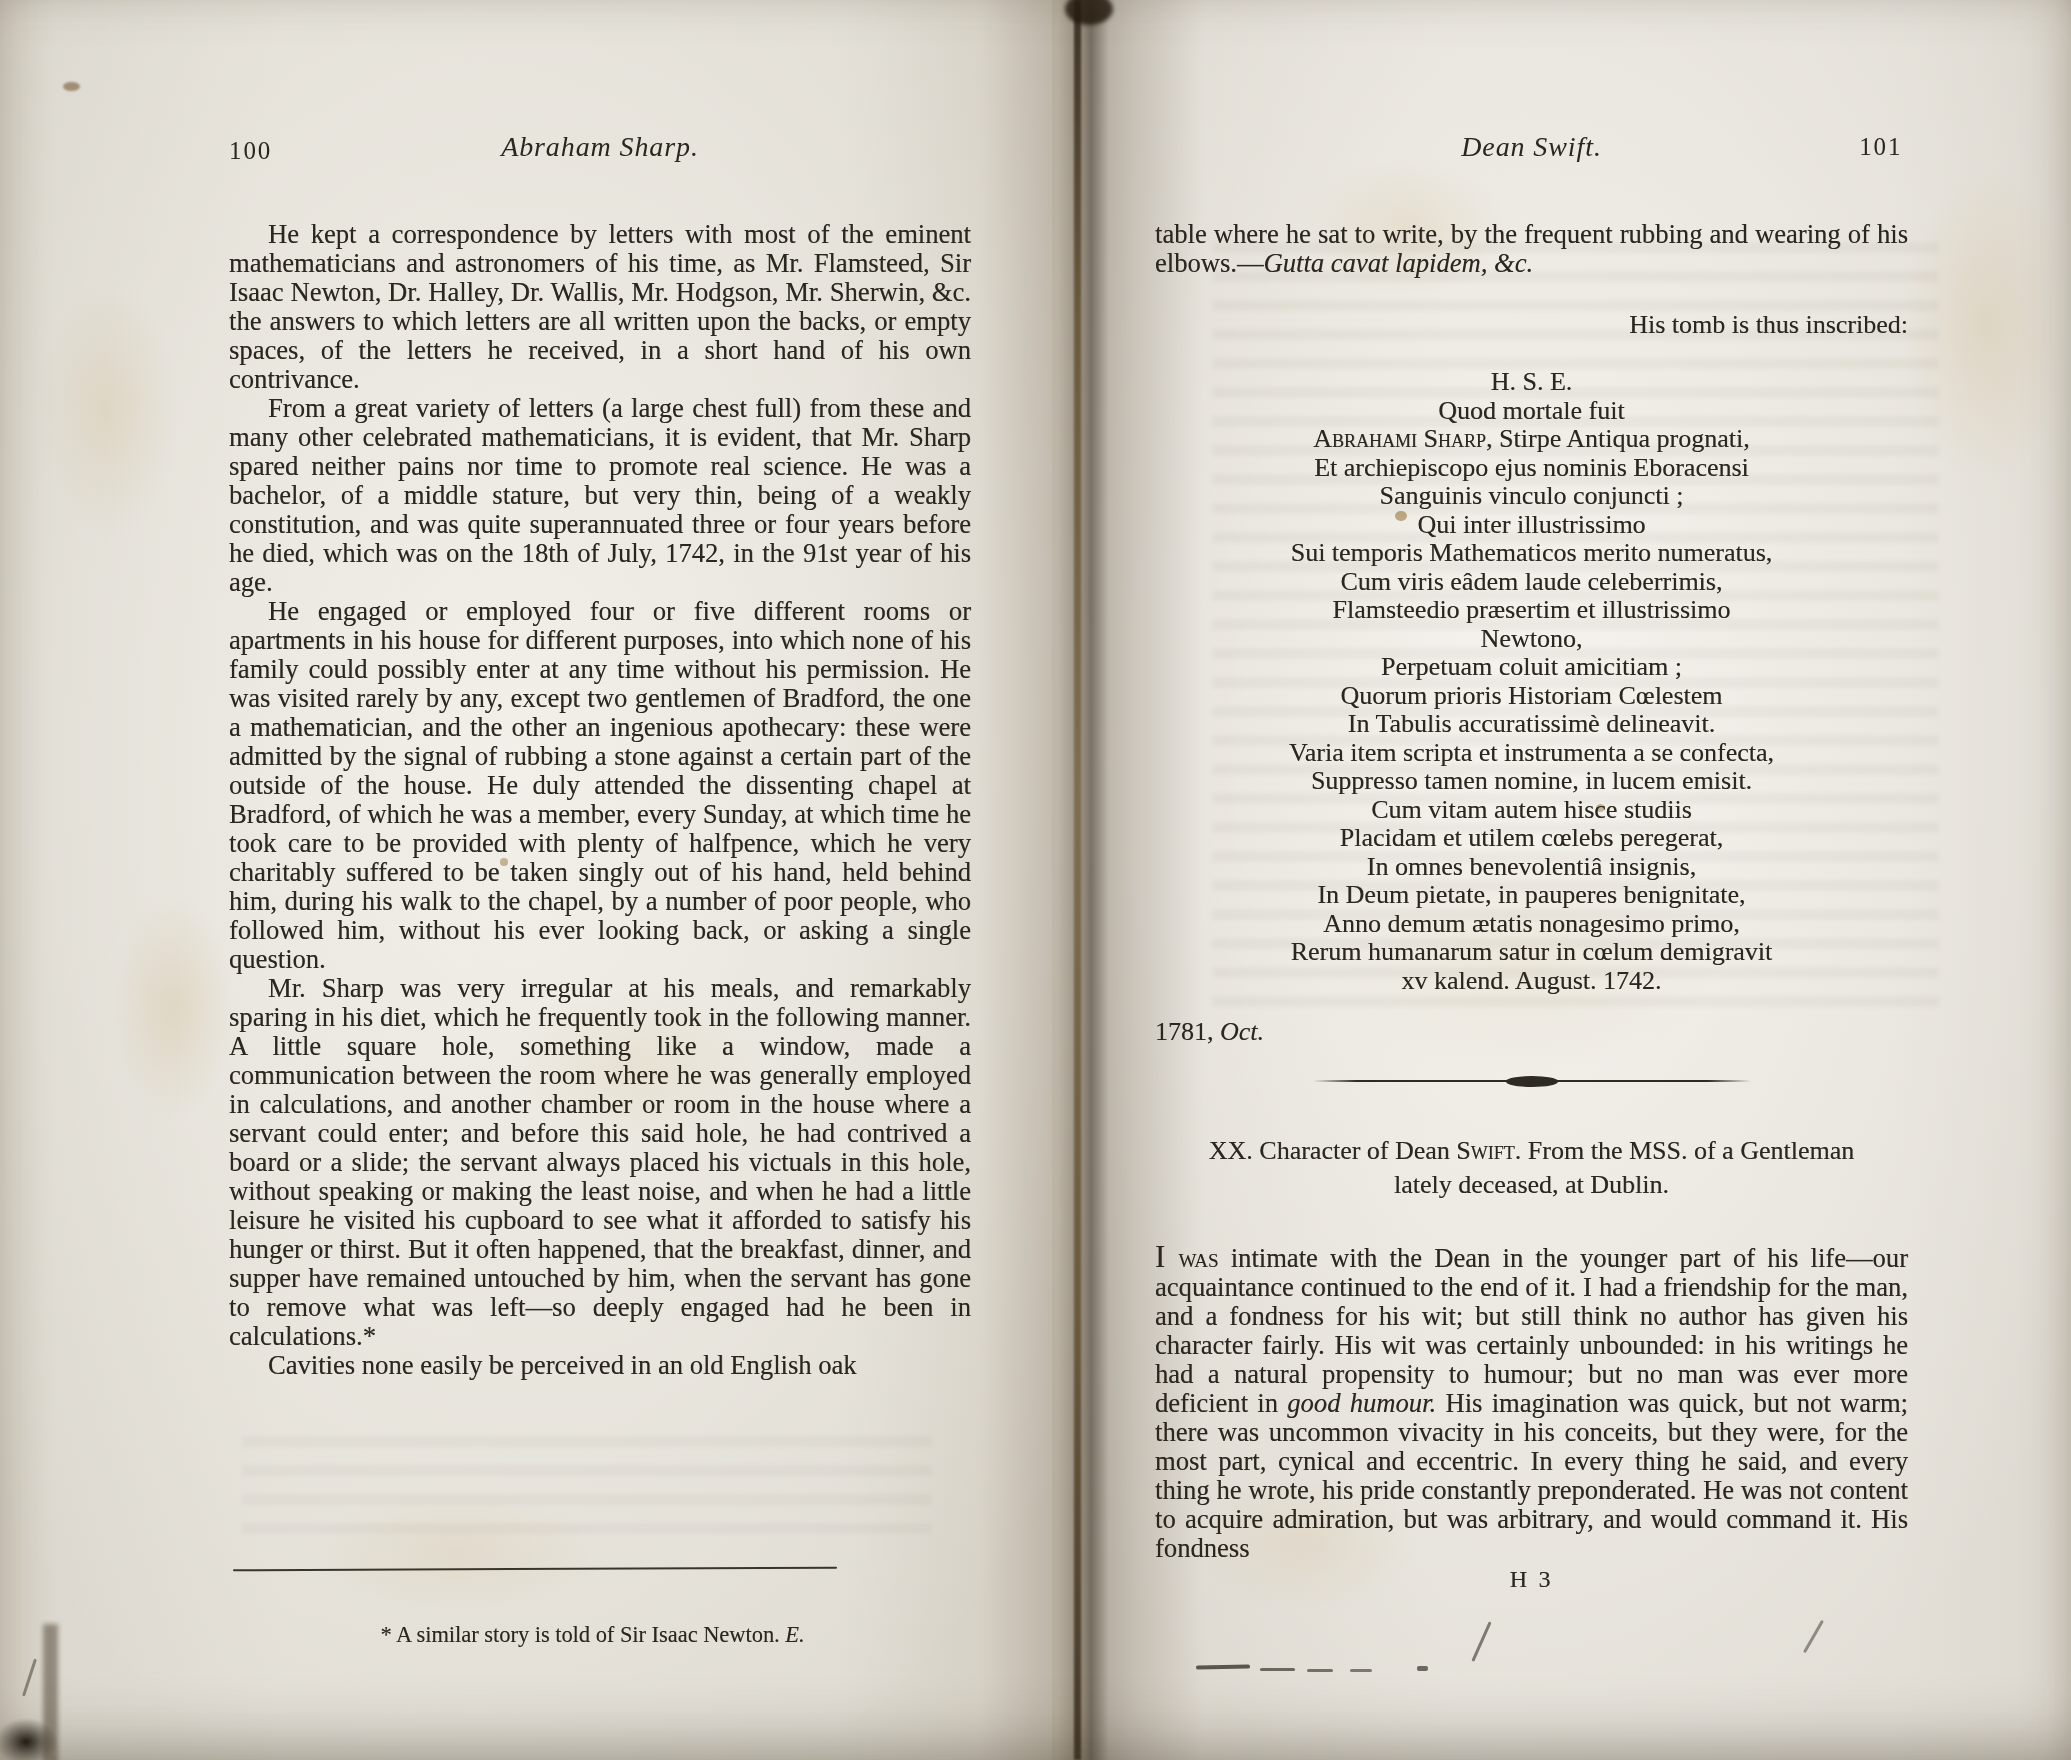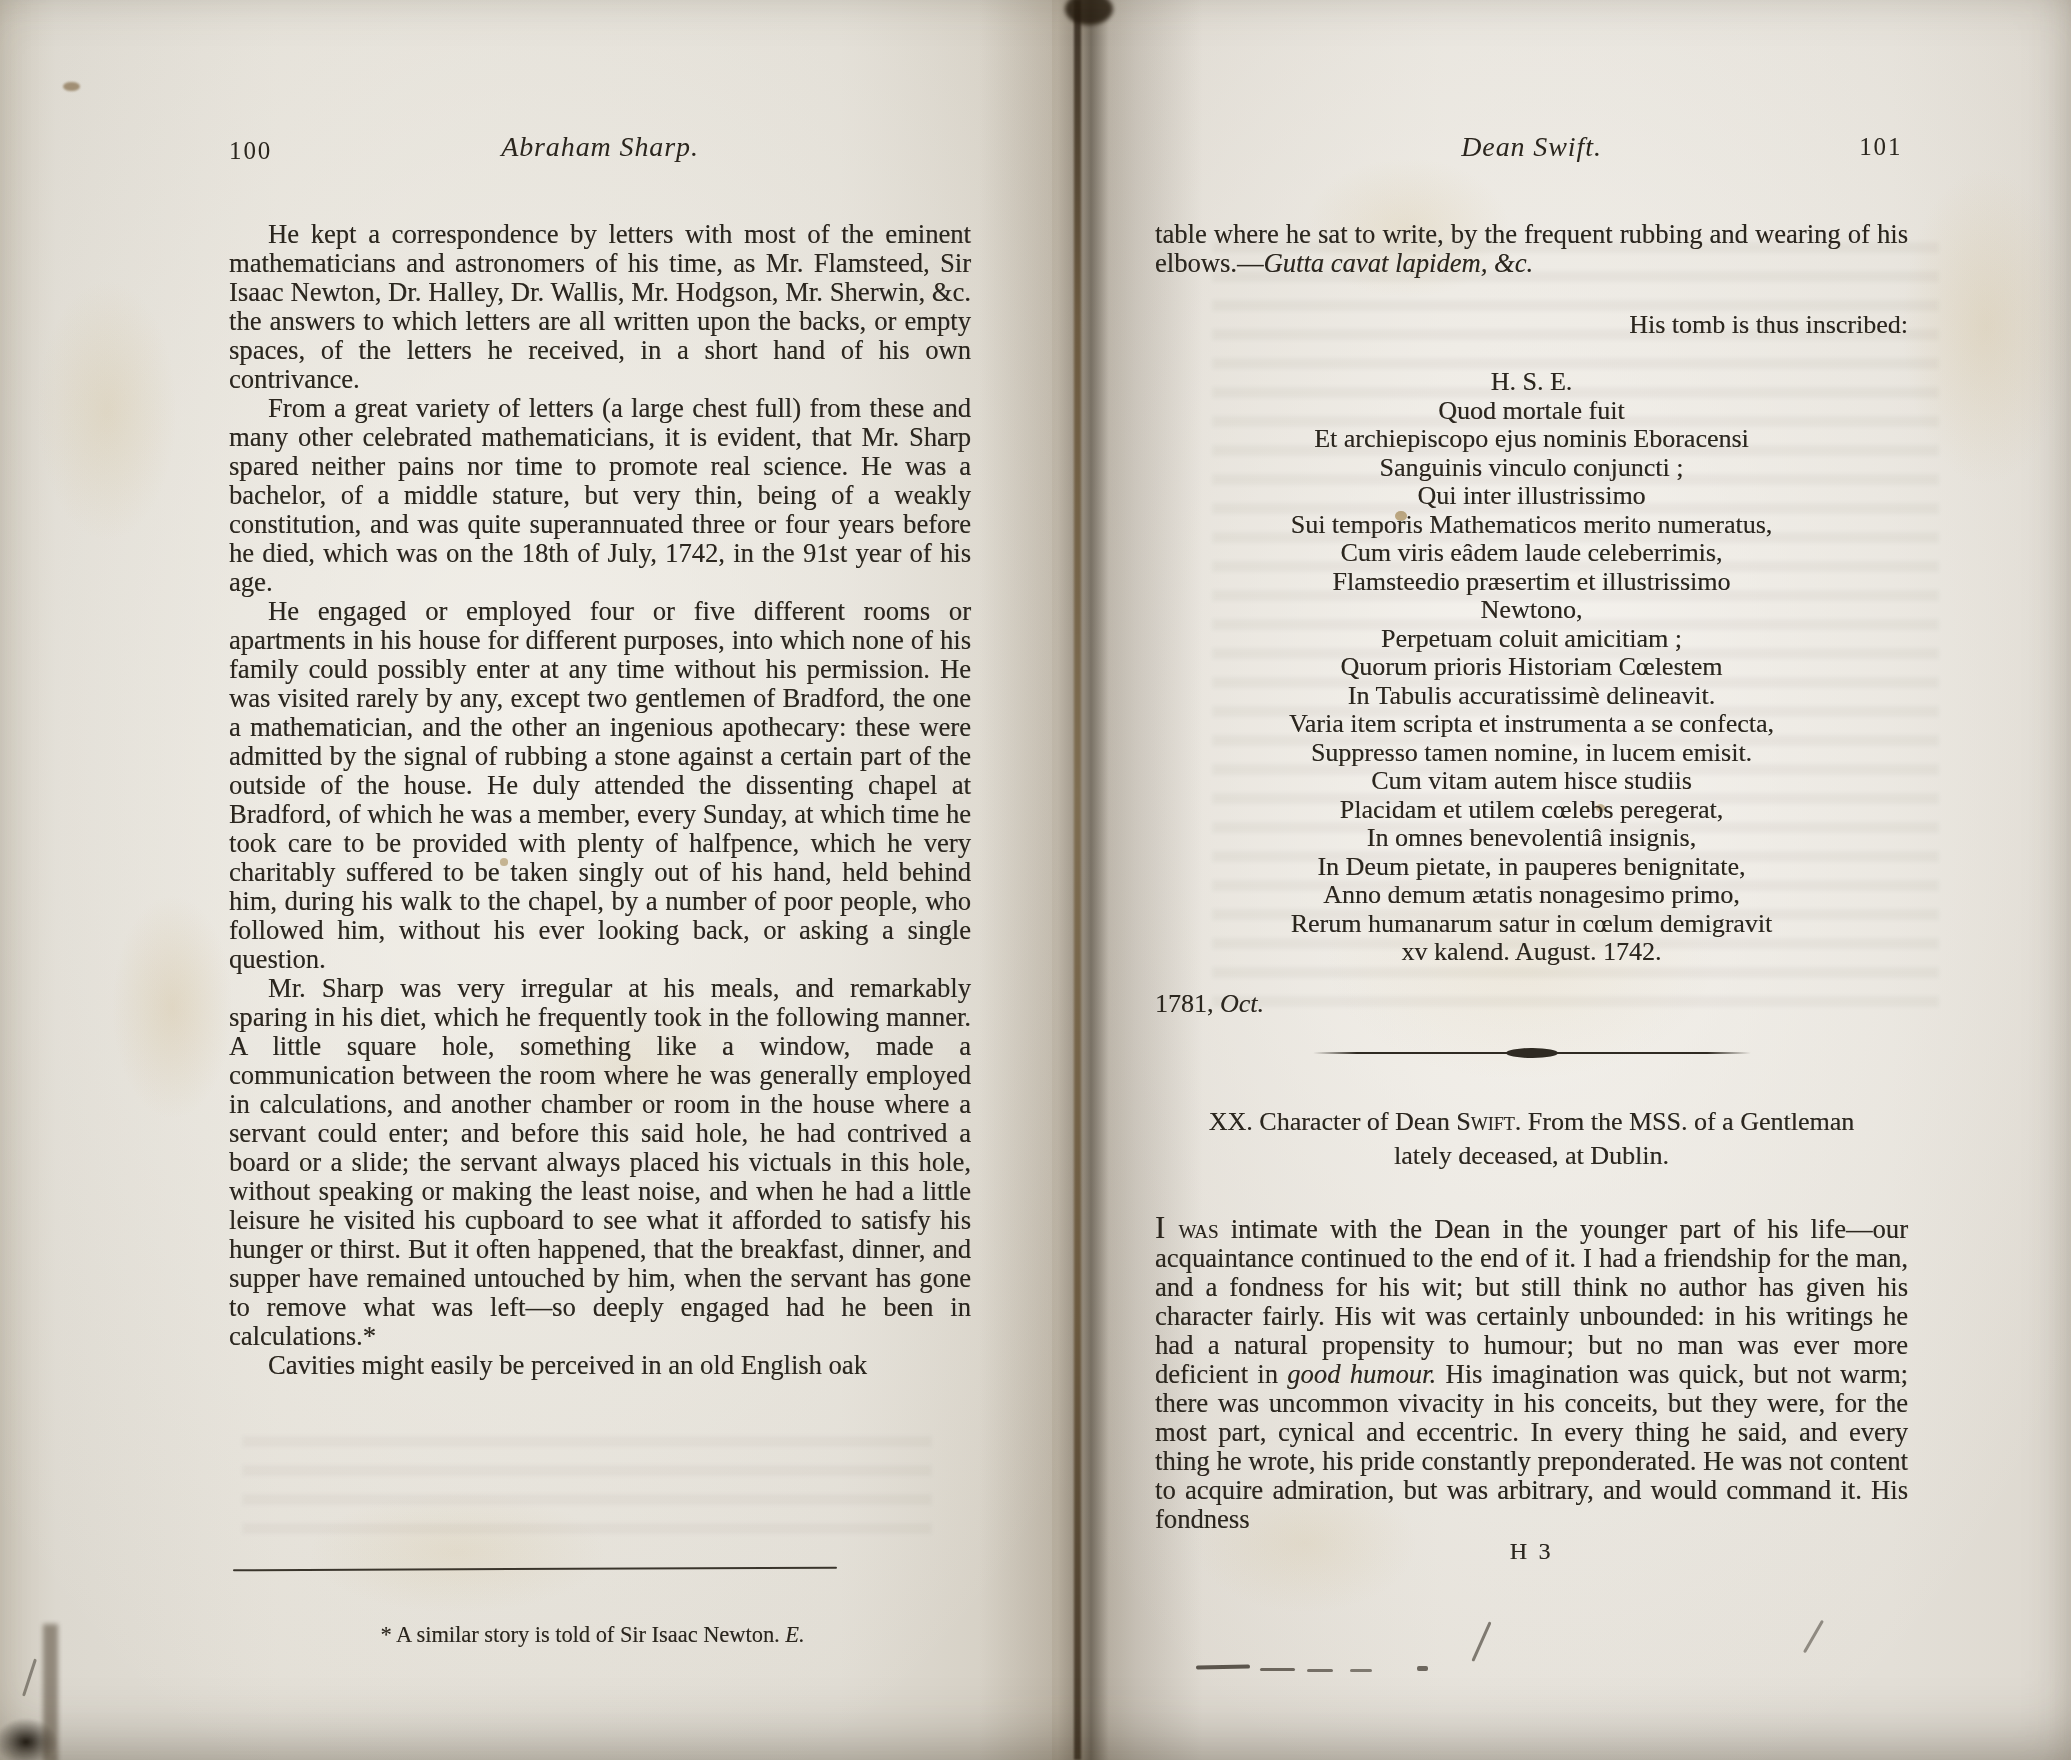--- a/index.html
+++ b/index.html
@@ -117,39 +117,40 @@
 
   <div class="col" id="col-left">
     <div class="pagehead">
       <span class="pagenum">100</span>
       <span class="runhead">Abraham Sharp.</span>
     </div>
     <p class="body">He kept a correspondence by letters with most of the eminent mathematicians and astronomers of his time, as Mr. Flamsteed, Sir Isaac Newton, Dr. Halley, Dr. Wallis, Mr. Hodgson, Mr. Sherwin, &amp;c. the answers to which letters are all written upon the backs, or empty spaces, of the letters he received, in a short hand of his own contrivance.</p>
     <p class="body">From a great variety of letters (a large chest full) from these and many other celebrated mathematicians, it is evident, that Mr. Sharp spared neither pains nor time to promote real science.  He was a bachelor, of a middle stature, but very thin, being of a weakly constitution, and was quite superannuated three or four years before he died, which was on the 18th of July, 1742, in the 91st year of his age.</p>
     <p class="body">He engaged or employed four or five different rooms or apartments in his house for different purposes, into which none of his family could possibly enter at any time without his permission.  He was visited rarely by any, except two gentlemen of Bradford, the one a mathematician, and the other an ingenious apothecary: these were admitted by the signal of rubbing a stone against a certain part of the outside of the house.  He duly attended the dissenting chapel at Bradford, of which he was a member, every Sunday, at which time he took care to be provided with plenty of halfpence, which he very charitably suffered to be taken singly out of his hand, held behind him, during his walk to the chapel, by a number of poor people, who followed him, without his ever looking back, or asking a single question.</p>
     <p class="body">Mr. Sharp was very irregular at his meals, and remarkably sparing in his diet, which he frequently took in the following manner.  A little square hole, something like a window, made a communication between the room where he was generally employed in calculations, and another chamber or room in the house where a servant could enter; and before this said hole, he had contrived a board or a slide; the servant always placed his victuals in this hole, without speaking or making the least noise, and when he had a little leisure he visited his cupboard to see what it afforded to satisfy his hunger or thirst.  But it often happened, that the breakfast, dinner, and supper have remained untouched by him, when the servant has gone to remove what was left—so deeply engaged had he been in calculations.*</p>
-    <p class="body">Cavities might easily be perceived in an old English oak</p>
+    <p class="body">Cavities none easily be perceived in an old English oak</p>
   </div>
   <div id="footnote-block">
     <div id="footnote-rule"></div>
     <div id="footnote-text"><span>* A similar story is told of Sir Isaac Newton.  </span><span class="it">E.</span></div>
   </div>
 
   <div class="col" id="col-right">
     <div class="pagehead">
       <span class="runhead">Dean Swift.</span>
       <span class="pagenum">101</span>
     </div>
     <p class="body noindent" id="continuation"><span>table where he sat to write, by the frequent rubbing and wearing of his elbows.—</span><span class="it">Gutta cavat lapidem, &amp;c.</span></p>
 
     <div id="tomb-intro">His tomb is thus inscribed:</div>
 
     <div id="inscription">
       <div>H. S. E.</div>
       <div>Quod mortale fuit</div>
+      <div><span class="sc">Abrahami Sharp</span><span>, Stirpe Antiqua prognati,</span></div>
       <div>Et archiepiscopo ejus nominis Eboracensi</div>
       <div>Sanguinis vinculo conjuncti ;</div>
       <div>Qui inter illustrissimo</div>
       <div>Sui temporis Mathematicos merito numeratus,</div>
       <div>Cum viris eâdem laude celeberrimis,</div>
       <div>Flamsteedio præsertim et illustrissimo</div>
       <div>Newtono,</div>
       <div>Perpetuam coluit amicitiam ;</div>
       <div>Quorum prioris Historiam Cœlestem</div>
       <div>In Tabulis accuratissimè delineavit.</div>

